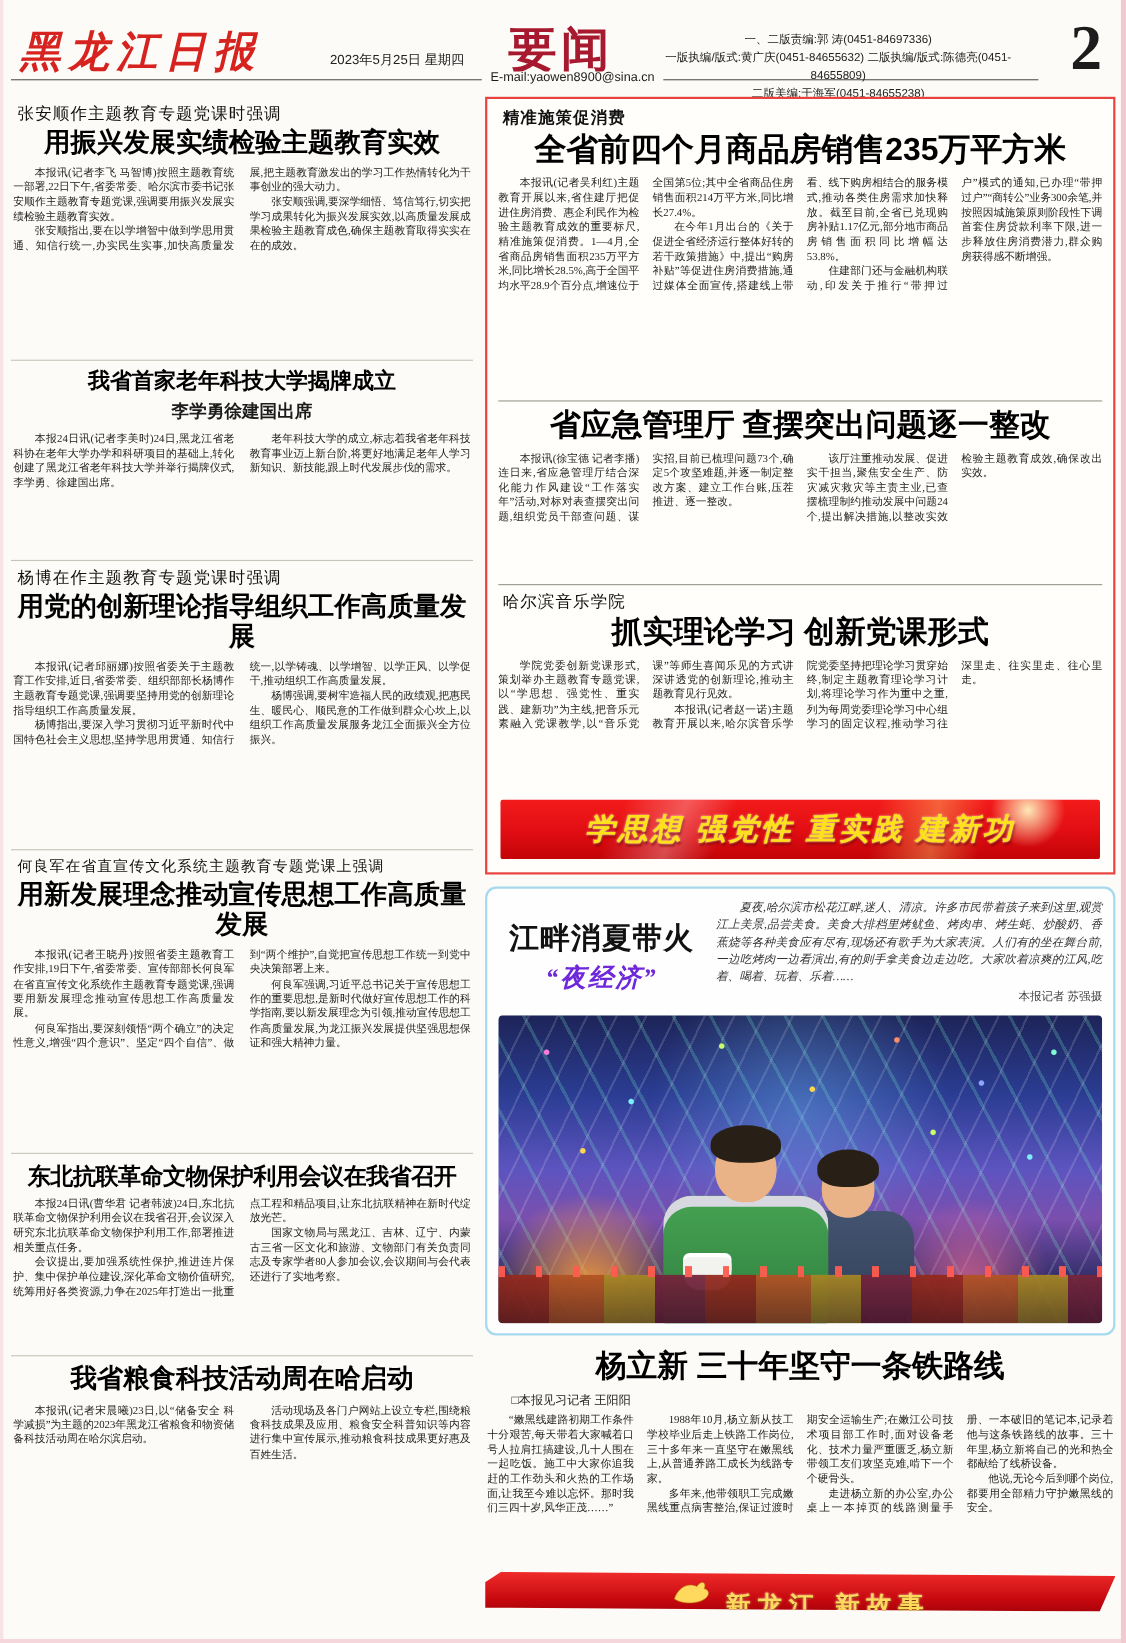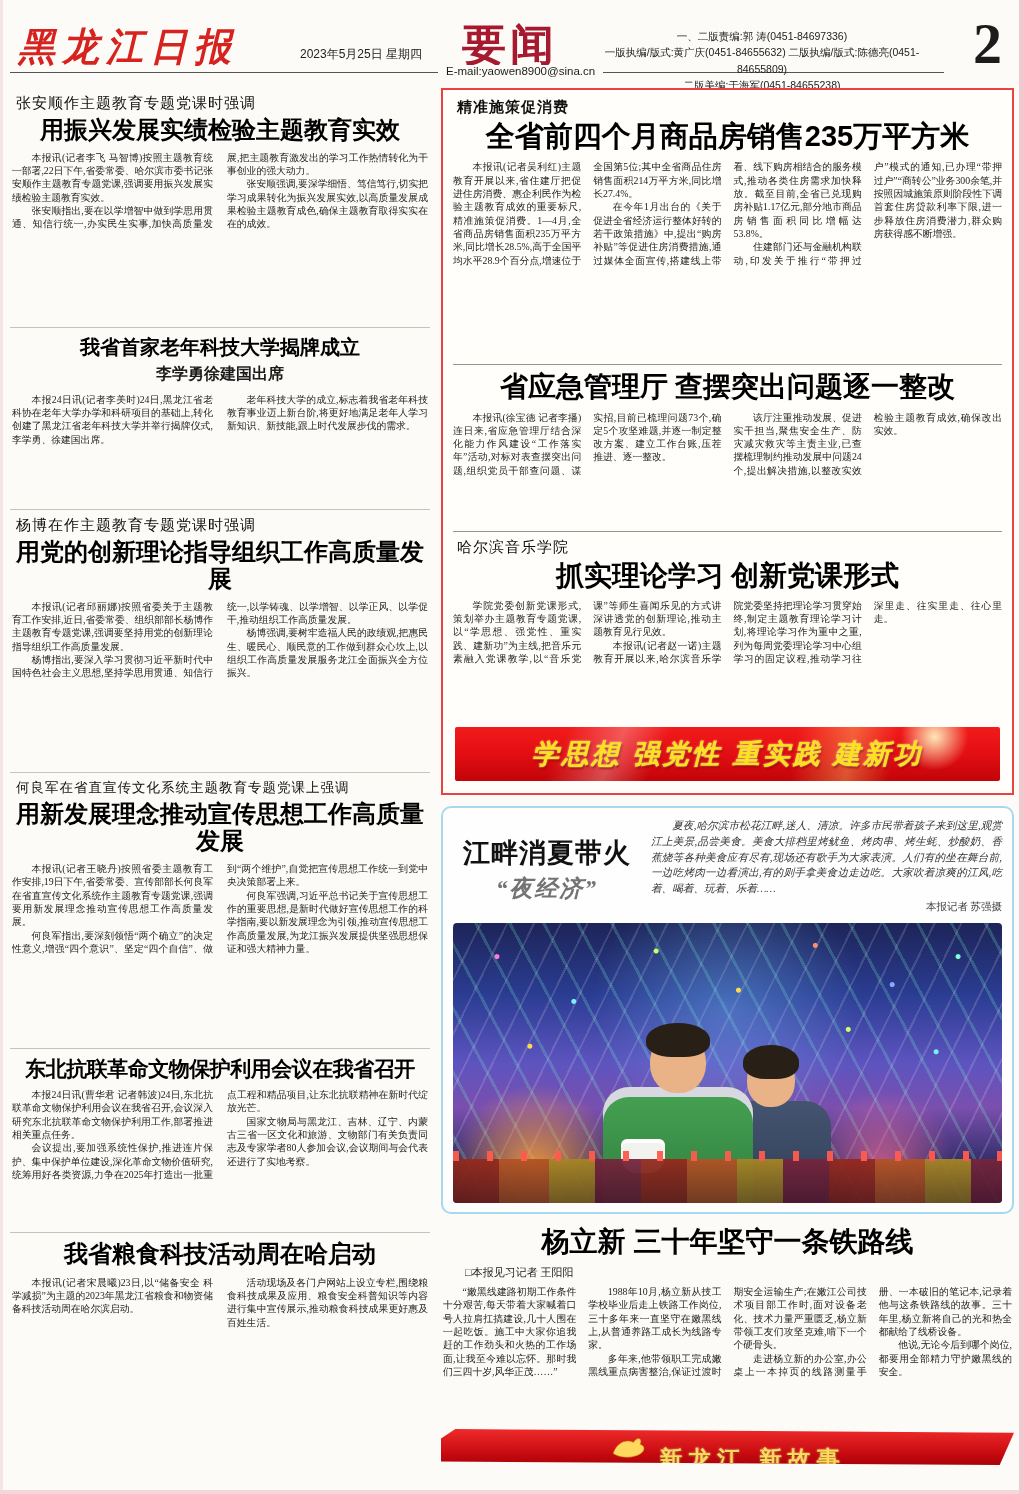--- a/index.html
+++ b/index.html
@@ -78,21 +78,21 @@
     text-shadow: 0 0 2px #fff7d0, 1px 2px 2px rgba(110,0,0,.65);
   }
   
   .photo-box { margin-top: 11px; border: 2px solid #a6d9ee; border-radius: 10px;
     padding: 10px 10px 9px; background: #fefefe; }
   .photo-head { display: flex; gap: 10px; margin-bottom: 8px; align-items: center; }
   .photo-title-wrap { width: 188px; flex: none; text-align: center; padding-top: 6px; }
   .photo-title { font-family: "Liberation Sans", sans-serif; font-weight: bold; font-size: 27px;
     letter-spacing: 1px; color: #111; }
   .photo-subtitle { font-family: "Liberation Serif", serif; font-weight: bold; font-style: italic;
-    font-size: 23px; color: #737373; margin-top: 2px; letter-spacing: 2px; }
+    font-size: 23px; color: #6d28d9; margin-top: 2px; letter-spacing: 2px; }
   .photo-caption { flex: 1; font-size: 10.6px; line-height: 1.5; text-align: justify;
     font-style: italic; color: #333; }
   .photo-caption .cap { text-indent: 2em; }
   .photo-credit { text-align: right; font-style: normal; font-size: 10.5px; margin-top: 2px; color:#444; }
   .photo {
     position: relative; height: 280px; border-radius: 4px; overflow: hidden;
     background:
       radial-gradient(circle at 15% 88%, rgba(255,160,60,.9), transparent 16%),
       radial-gradient(circle at 78% 86%, rgba(255,110,150,.65), transparent 15%),
       radial-gradient(circle at 50% 30%, rgba(120,200,255,.35), transparent 40%),

